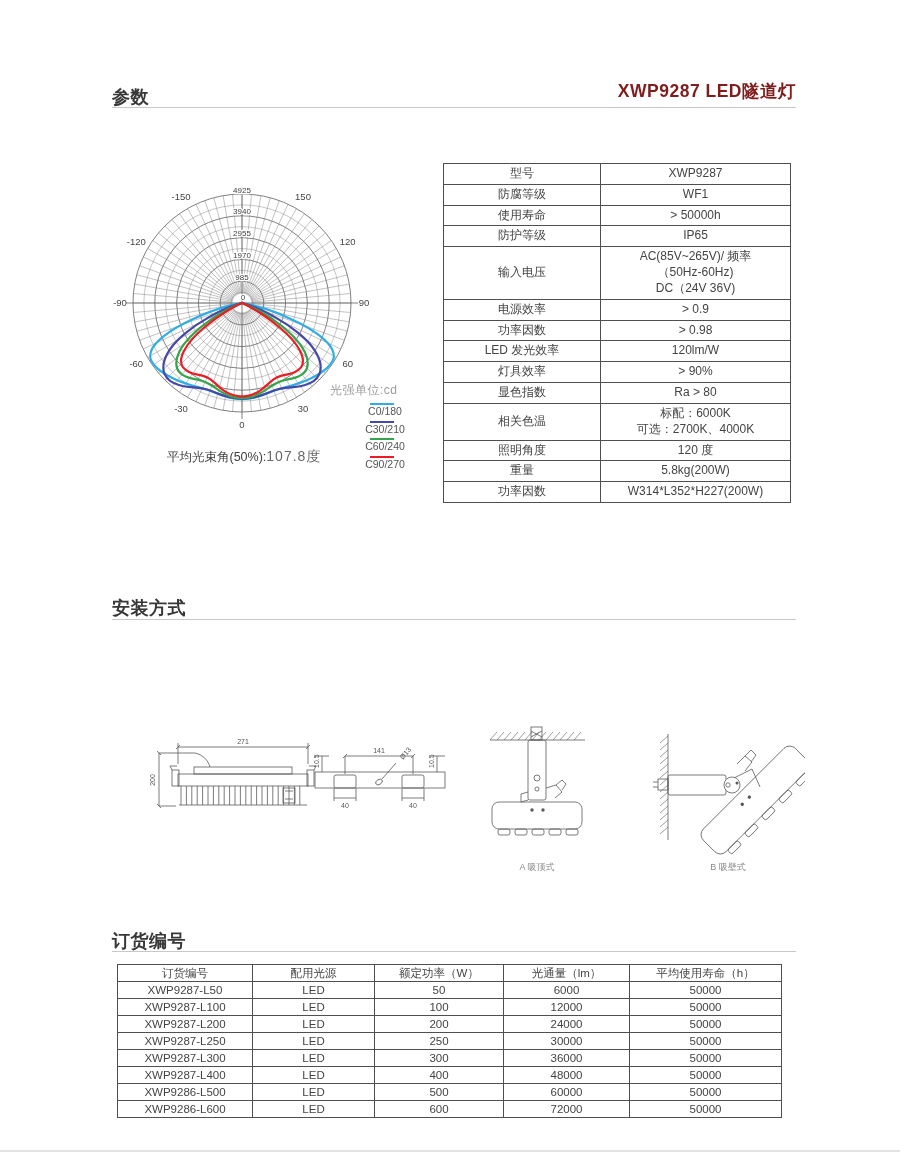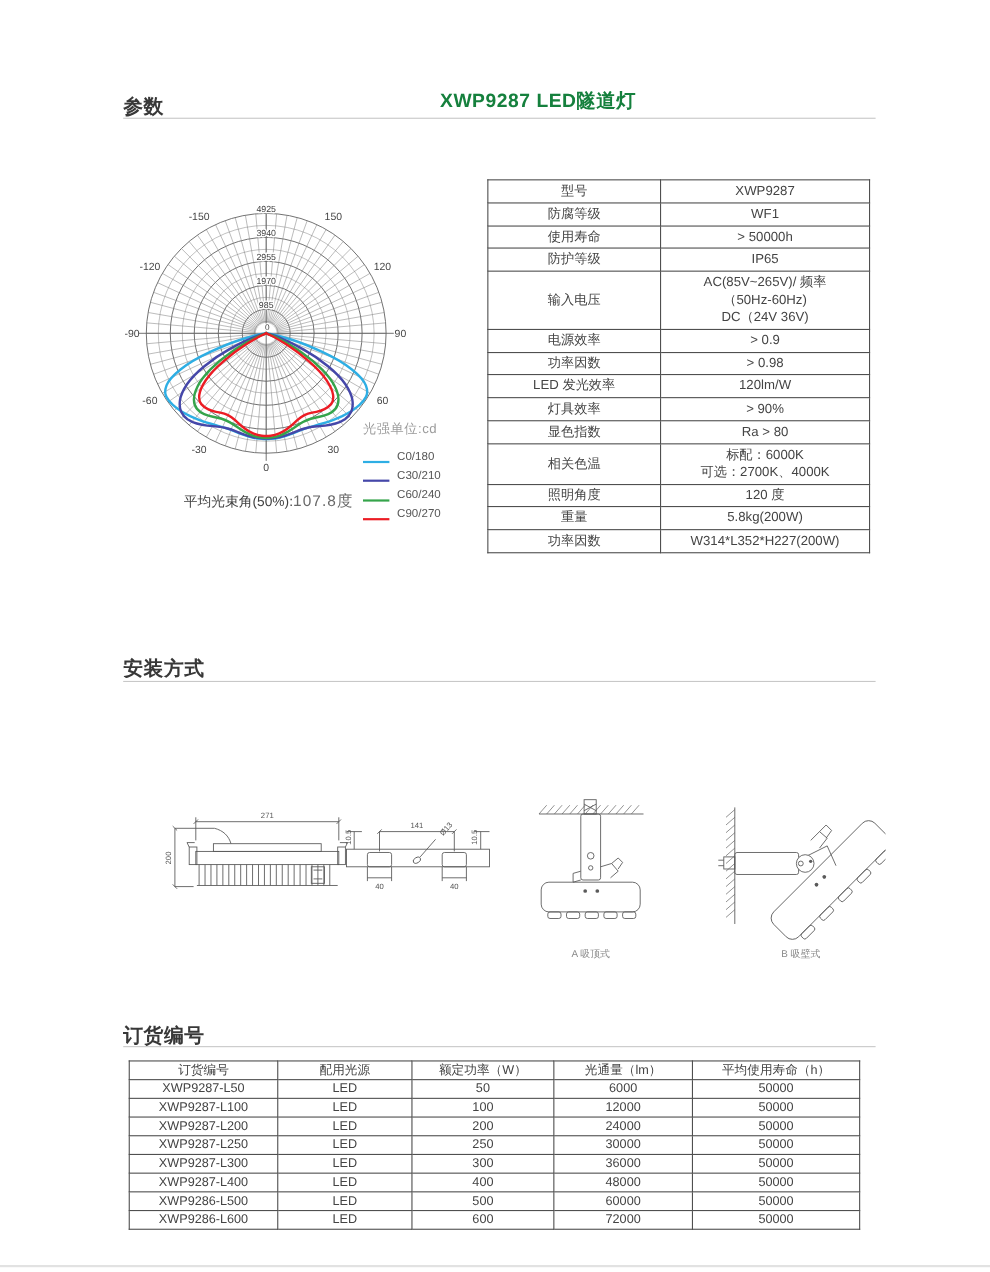--- a/index.html
+++ b/index.html
@@ -1,26 +1,26 @@
 <!DOCTYPE html>
 <html><head>
 <meta charset="utf-8">
 <style>
   html,body{margin:0;padding:0;background:#fff;}
   .page{position:relative;width:900px;height:1156px;background:#fff;overflow:hidden;
         font-family:"Liberation Sans","DejaVu Sans",sans-serif;color:#444;}
   .sec-head{position:absolute;left:112px;font-size:18px;font-weight:bold;color:#383838;letter-spacing:.5px;}
-  .doc-title{position:absolute;left:400px;top:79px;width:396px;
-             font-size:17.5px;font-weight:bold;color:#15803d;letter-spacing:.5px;}
+  .doc-title{position:absolute;left:400px;top:79px;width:396px;text-align:right;
+             font-size:17.5px;font-weight:bold;color:#7f1d1d;letter-spacing:.5px;}
   .rule{position:absolute;left:112px;width:684px;height:1px;background:#c8c8c8;}
   
   #polar-wrap{position:absolute;left:108px;top:160px;width:340px;height:330px;}
   #legend{position:absolute;left:330px;top:382px;width:110px;}
   .legend-title{font-size:12px;color:#9c9c9c;margin-bottom:4px;letter-spacing:.5px;}
-  .legend-item{display:flex;align-items:flex-end;height:17.5px;}
+  .legend-item{display:flex;align-items:center;height:17.5px;flex-direction:column;}
   .legend-swatch{display:inline-block;width:24px;height:0;border-top:2.5px solid #000;margin-right:7px;}
   .legend-label{font-size:10.5px;color:#555;}
   #beam-note{position:absolute;left:167px;top:447px;white-space:nowrap;}
   #beam-note .pfx{font-size:12.5px;color:#404040;}
   #beam-note .val{font-size:14px;color:#686868;letter-spacing:1px;}
   
   #spec-table{position:absolute;left:443px;top:163px;width:347px;border-collapse:collapse;table-layout:fixed;}
   #spec-table td{border:1px solid #4f4f4f;font-size:12px;line-height:1.32;text-align:center;
                  color:#444;padding:2px 4px;white-space:pre-line;}
   

